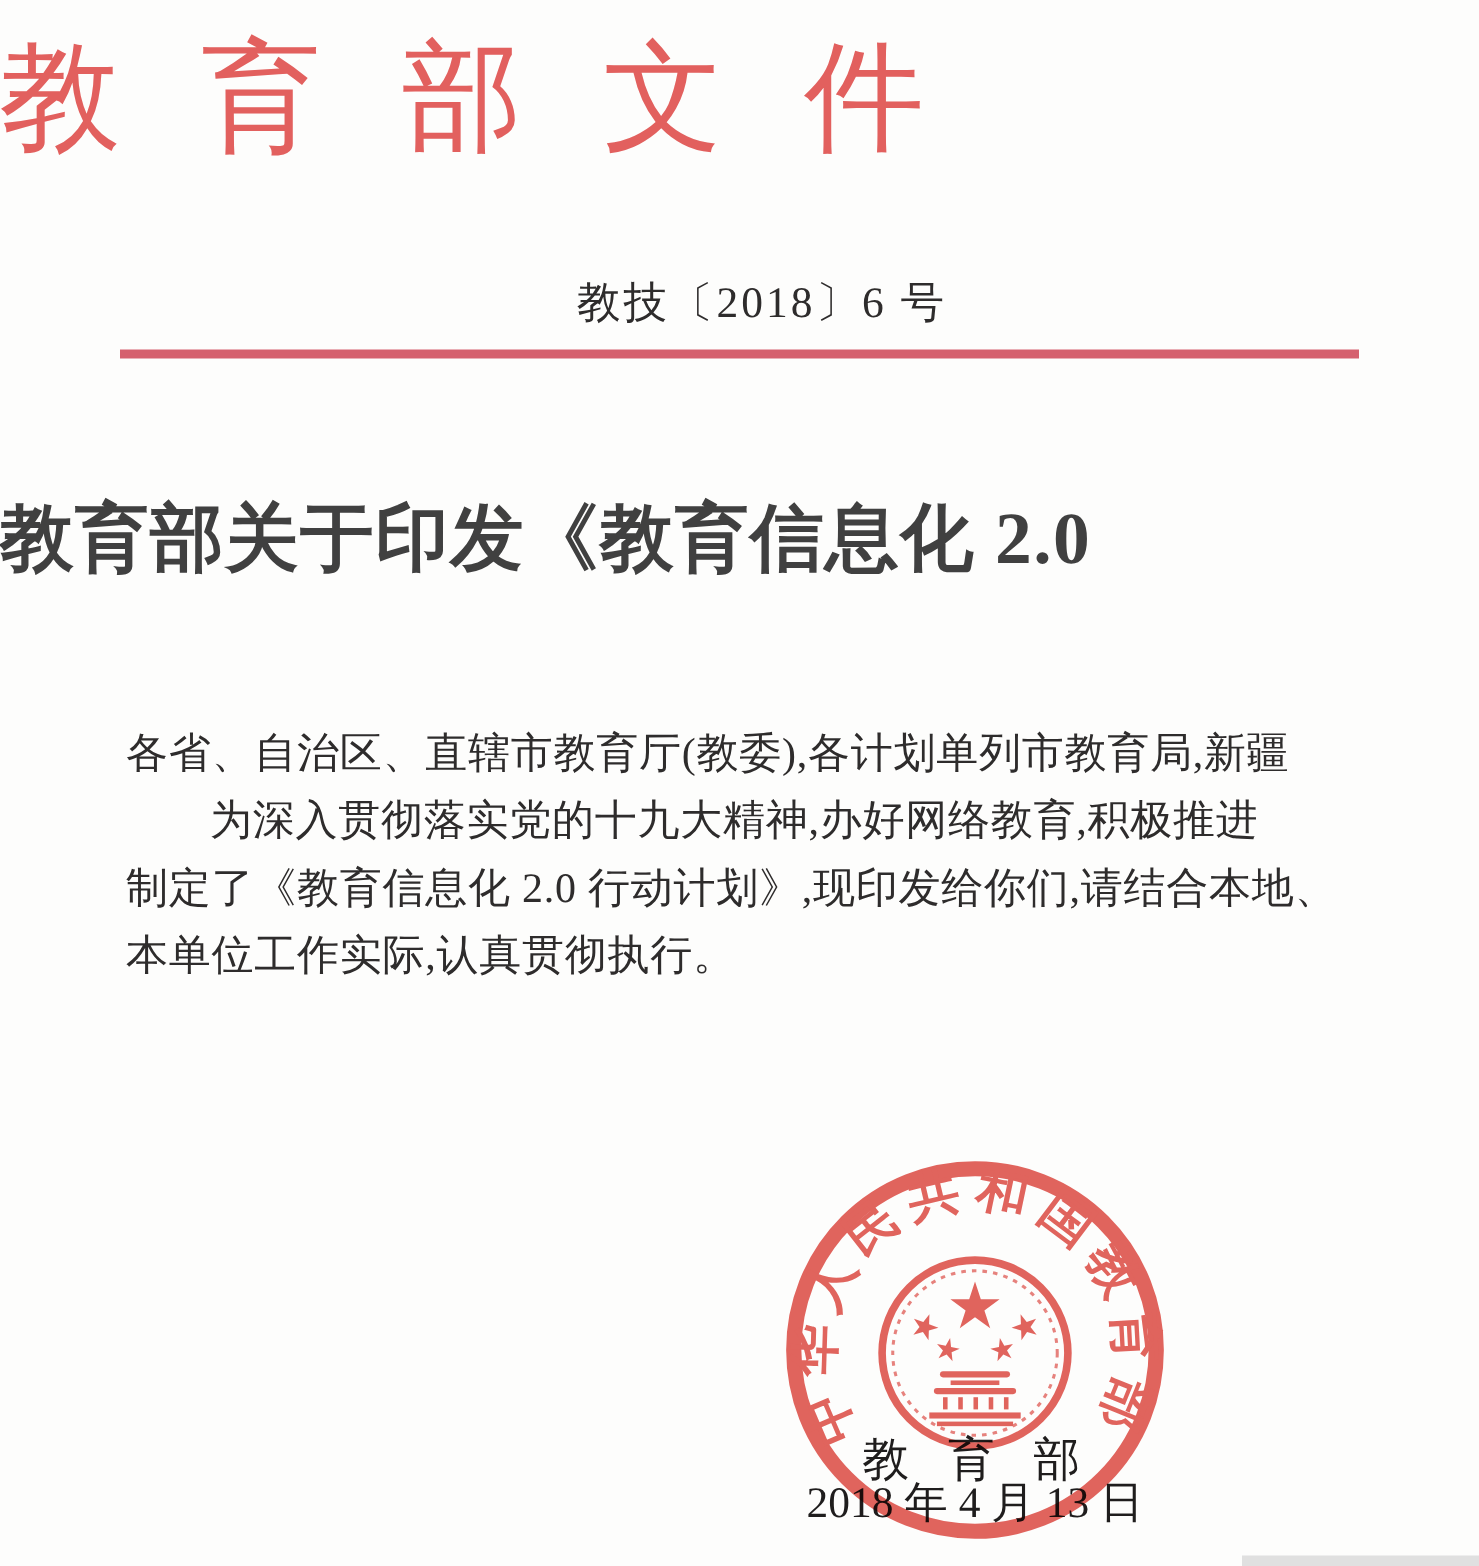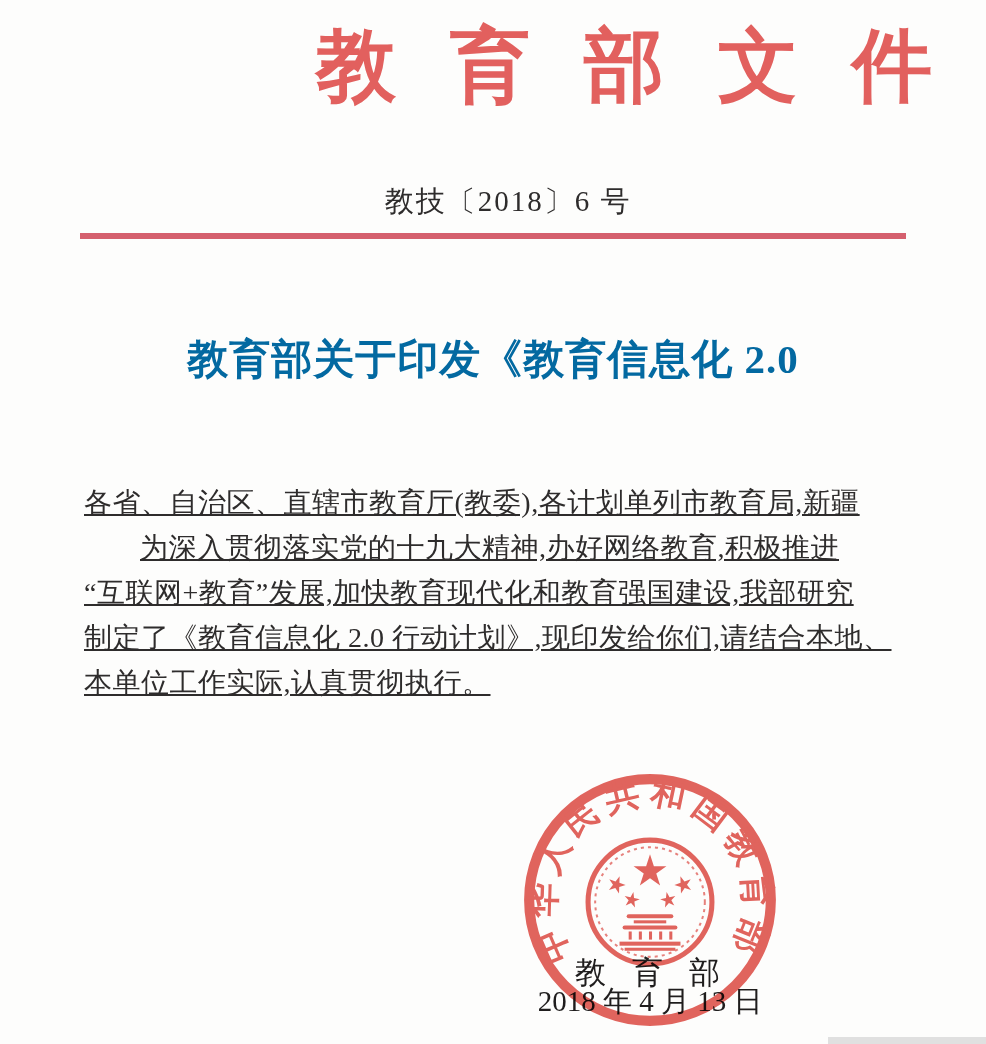--- a/index.html
+++ b/index.html
@@ -2,43 +2,43 @@
 <html style="--header_red: #e2605e; --rule_red: #d5606e; --seal_red: #dd4f48; --ink: #2e2c2c;"><head>
 <meta charset="utf-8">
 <style>
   html,body { margin:0; padding:0; background:#ffffff; }
   .page {
     position:relative; width:986px; height:1044px; background:#fdfdfc;
     overflow:hidden; font-family:"Liberation Serif","DejaVu Serif",serif;
     color:var(--ink,#2e2c2c);
   }
   .header-title {
-    position:absolute; top:22px; left:0; right:0; text-align:right;
-    font-size:80px; line-height:88px; font-weight:700;
+    position:absolute; top:22px; left:0; right:0; text-align:left;
+    font-size:80px; line-height:88px; font-weight:400;
     color:var(--header_red,#e2605e);
-    letter-spacing:54px; padding-left:54px; white-space:nowrap;
+    letter-spacing:54px; white-space:nowrap;
   }
   .doc-number {
     position:absolute; top:182px; left:0; right:0; text-align:center;
     font-size:29px; letter-spacing:2px; color:var(--ink,#2e2c2c);margin-left:30px;
   }
   .red-rule {
     position:absolute; top:233px; left:80px; width:826px; height:6px;
     background:var(--rule_red,#d5606e);
   }
   .doc-title {
-    position:absolute; top:326px; left:0; right:0; text-align:center;
-    font-size:41px; line-height:66px; font-weight:700; letter-spacing:1px;
-    color:#0369a1;
+    position:absolute; top:326px; left:0; right:0; text-align:left;
+    font-size:49px; line-height:66px; font-weight:700; letter-spacing:1px;
+    color:#404040;
   }
   .body-block {
     position:absolute; top:480px; left:84px; width:840px;
     font-size:28px; line-height:45px; color:var(--ink,#2e2c2c);
   }
-  .body-line { white-space:nowrap; letter-spacing:0.5px;text-decoration:underline; }
+  .body-line { white-space:nowrap; letter-spacing:0.5px; }
   .indent { text-indent:2em; }
   .seal {
     position:absolute; left:518px; top:768px; width:264px; height:264px;
     opacity:0.88;
   }
   .issuer-name {
     position:absolute; top:936px; left:575px; font-size:31px;
     letter-spacing:26px; white-space:nowrap; font-weight:400;
     color:#1f1d1d; mix-blend-mode:multiply;margin-top:16px;
   }
@@ -63,21 +63,20 @@
 
   <div class="red-rule"></div>
 
   <div class="doc-title">
     <div>教育部关于印发《教育信息化 2.0</div>
   </div>
 
   <div class="body-block">
     <div class="body-line">各省、自治区、直辖市教育厅(教委),各计划单列市教育局,新疆</div>
     <div class="body-line indent">为深入贯彻落实党的十九大精神,办好网络教育,积极推进</div>
-    <div class="body-line">“互联网+教育”发展,加快教育现代化和教育强国建设,我部研究</div>
     <div class="body-line">制定了《教育信息化 2.0 行动计划》,现印发给你们,请结合本地、</div>
     <div class="body-line">本单位工作实际,认真贯彻执行。</div>
   </div>
 
   <svg class="seal" viewBox="0 0 260 260" xmlns="http://www.w3.org/2000/svg">
     <defs>
       <path id="sealTextPath" d="M 54.9 186.6 A 94 94 0 1 1 205.1 186.6" fill="none"></path>
       <path id="star" d="M0,-1 L0.225,-0.309 L0.951,-0.309 L0.363,0.118 L0.588,0.809 L0,0.382 L-0.588,0.809 L-0.363,0.118 L-0.951,-0.309 L-0.225,-0.309 Z"></path>
     </defs>
 

